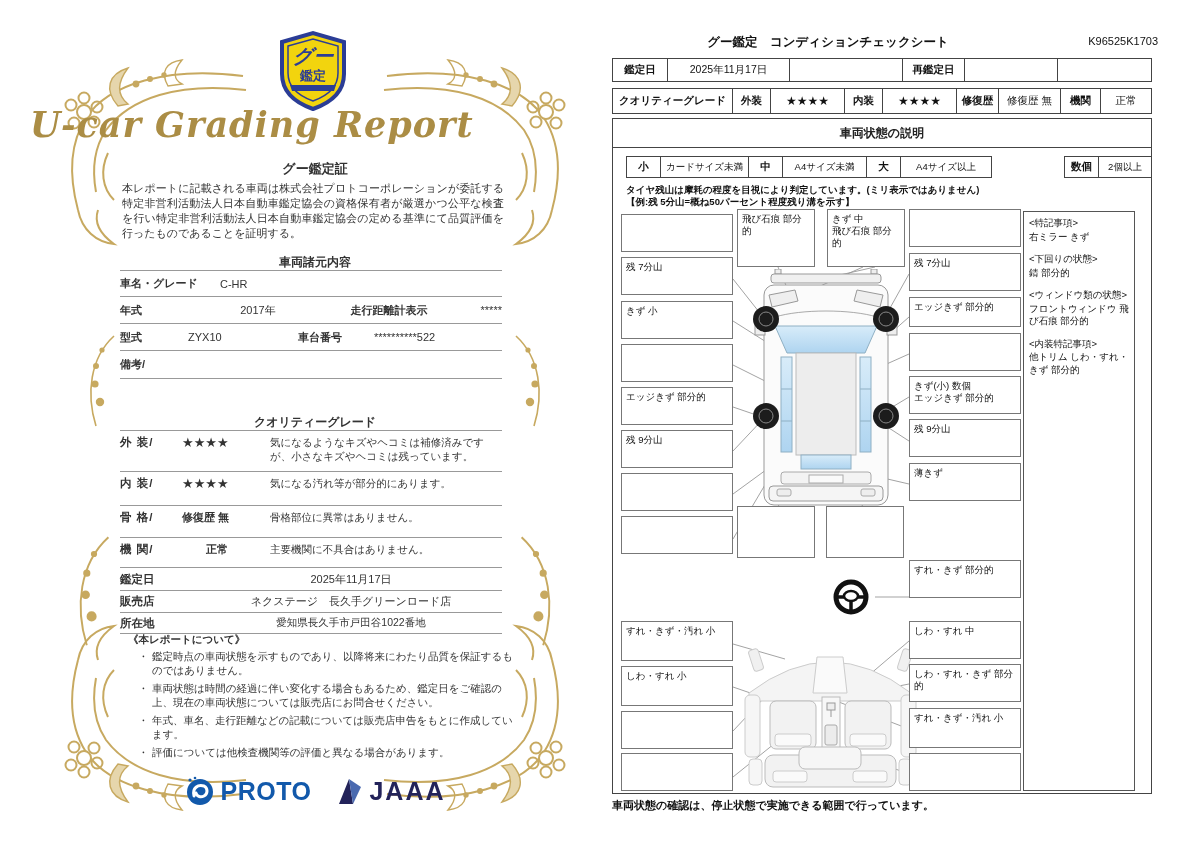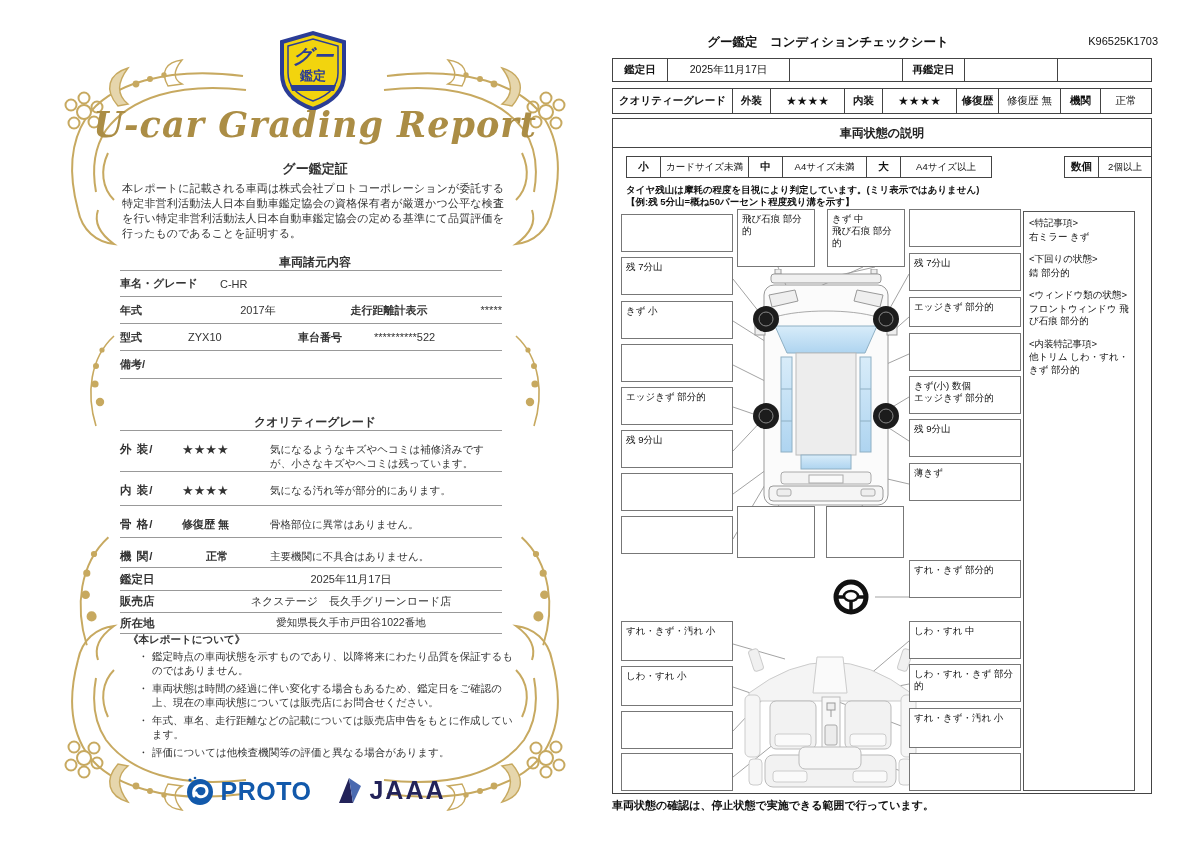--- a/index.html
+++ b/index.html
@@ -4,41 +4,41 @@
 <style>
   html,body{margin:0;padding:0;background:#fff;}
   #app{position:relative;width:1200px;height:848px;background:#ffffff;overflow:hidden;
        font-family:"Liberation Sans","DejaVu Sans",sans-serif;color:#222;}
   .abs{position:absolute;}
 
   
   #left-page{left:30px;top:10px;width:570px;height:830px;}
   .orn-svg{position:absolute;left:0;top:0;width:570px;height:830px;pointer-events:none;}
   .badge{left:248px;top:20px;width:70px;height:82px;}
-  .gr-title{left:0;right:0;top:94px;text-align:center;font-family:"DejaVu Serif","Liberation Serif",serif;
+  .gr-title{left:0;right:0;top:94px;font-family:"DejaVu Serif","Liberation Serif",serif;
             font-style:italic;font-weight:bold;font-size:35px;color:#ab8d45;letter-spacing:1px;}
   .cert-title{left:0;right:0;top:150px;text-align:center;font-size:13px;font-weight:bold;color:#333;}
   .intro{left:92px;top:172px;width:382px;font-size:11px;line-height:15px;color:#333;text-align:justify;font-family:Liberation Mono, monospace;}
   .sec-head{left:0;right:0;text-align:center;font-size:12px;font-weight:bold;color:#333;}
   .ltable{left:90px;width:382px;font-size:11px;color:#333;}
   .lrow{display:flex;align-items:center;border-bottom:1px solid #999;box-sizing:border-box;}
   .lrow b{font-weight:bold;}
-  .grow{border-bottom:1px solid #999;box-sizing:border-box;display:flex;align-items:flex-start;padding-top:11px;}
+  .grow{border-bottom:1px solid #999;box-sizing:border-box;display:flex;align-items:flex-start;padding-top:4px;}
   .glabel{width:62px;font-weight:bold;font-size:11.5px;letter-spacing:1px;flex:none;}
   .gvalue{width:88px;font-weight:bold;font-size:13px;flex:none;}
   .gdesc{flex:1;font-size:10.5px;line-height:14px;}
   .mrow{display:flex;align-items:center;border-bottom:1px solid #999;box-sizing:border-box;}
   .mlabel{width:80px;font-weight:bold;font-size:11.5px;flex:none;}
   .mvalue{flex:1;text-align:center;font-size:11px;}
   .about{left:98px;top:622px;width:392px;font-size:10.5px;line-height:14.5px;color:#333;}
   .about .hd{font-weight:bold;margin-bottom:2px;}
   .about ul{margin:0;padding-left:14px;list-style:none;}
   .about li{position:relative;padding-left:10px;margin-bottom:3px;}
   .about li:before{content:"・";position:absolute;left:-4px;}
-  .logos{left:0;right:0;top:766px;display:flex;justify-content:center;align-items:flex-start;gap:26px;}
+  .logos{left:0;right:0;top:766px;display:flex;justify-content:center;align-items:flex-end;gap:26px;}
   .proto-wrap{display:flex;align-items:center;gap:6px;}
   .proto-txt{font-size:25px;font-weight:800;color:#1259ab;letter-spacing:0.5px;}
   .jaaa-wrap{display:flex;align-items:center;gap:6px;}
   .jaaa-txt{font-size:25px;font-weight:800;color:#23235a;letter-spacing:2px;}
 
   
   #right-page{left:598px;top:0;width:600px;height:848px;}
   .rp-title{left:0;width:460px;top:34px;text-align:center;font-size:12.5px;font-weight:bold;color:#111;}
   .rp-id{left:420px;width:140px;top:35px;text-align:right;font-size:11px;color:#111;}
   .tbl{display:flex;box-sizing:border-box;border:1px solid #444;background:#fff;}

